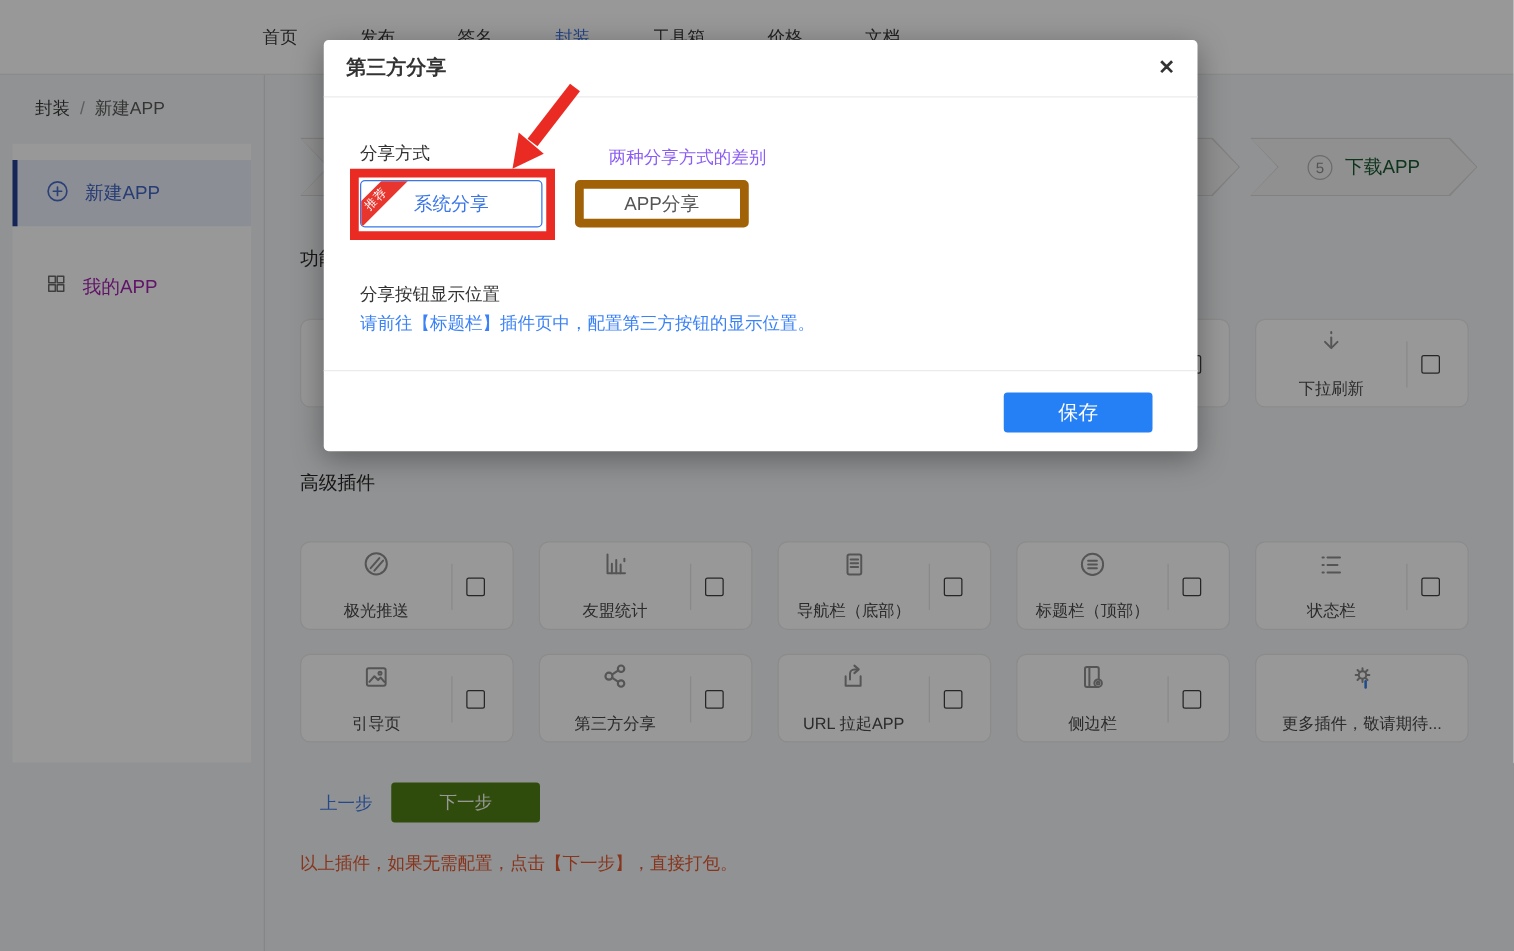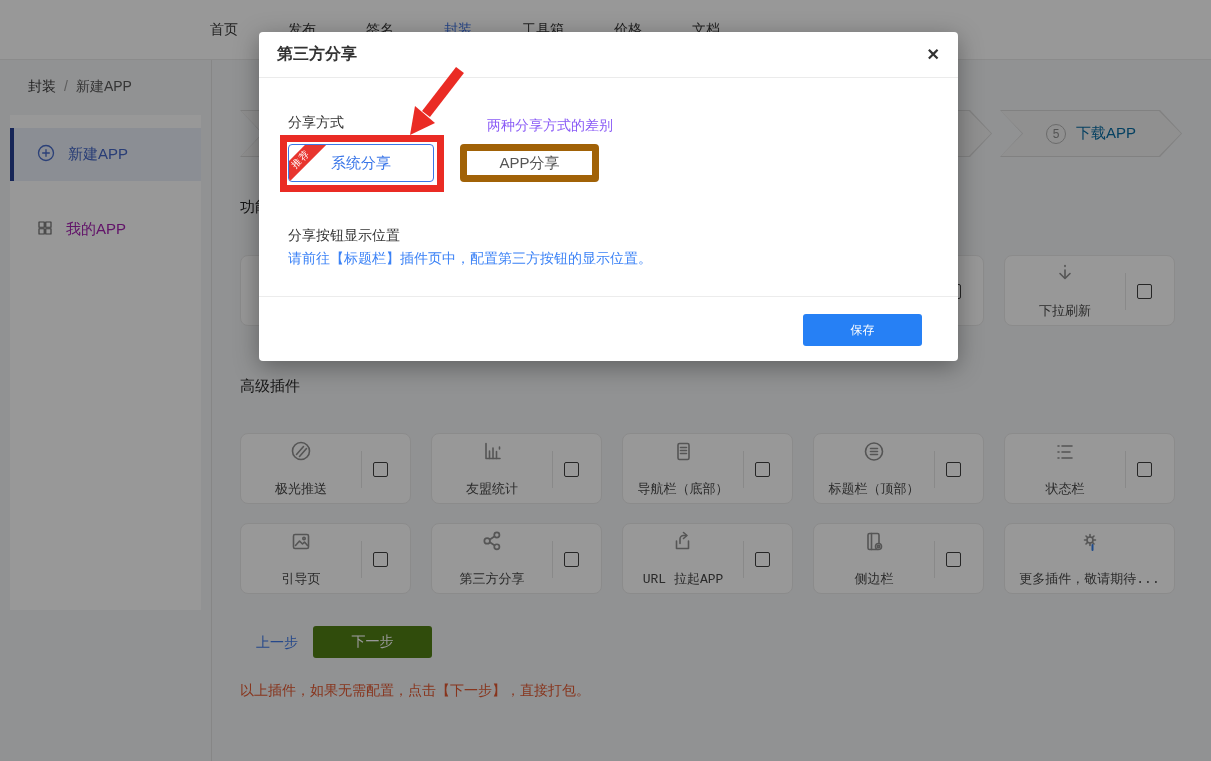--- a/index.html
+++ b/index.html
@@ -30,28 +30,28 @@
   
   .steps { position:absolute; left:240px; top:110px; width:942px; height:47px; z-index:1; }
   .step-seg { position:absolute; top:0; width:182px; height:47px; }
   .step-seg .shape-outer { position:absolute; inset:0; background:#d7d7d7;
       clip-path:polygon(0 0, calc(100% - 22px) 0, 100% 50%, calc(100% - 22px) 100%, 0 100%, 22px 50%); }
   .step-seg .shape-inner { position:absolute; inset:1px; background:#f1f1f1;
       clip-path:polygon(0 0, calc(100% - 22px) 0, 100% 50%, calc(100% - 22px) 100%, 0 100%, 22px 50%); }
   .step-seg .step-content { position:absolute; inset:0; display:flex; align-items:center; justify-content:center; gap:10px; }
   .step-num { width:20px; height:20px; border:1px solid #b2b2b2; border-radius:50%; color:#8a8a8a;
               font-size:12px; display:flex; align-items:center; justify-content:center; }
-  .step-label { font-size:15px; color:#0369a1; }
+  .step-label { font-size:15px; color:#14532d; }
 
   
   .sec-title { position:absolute; font-size:15px; font-weight:500; color:#222; z-index:1; }
   .plugin-row { position:absolute; left:240px; display:flex; gap:20px; z-index:1; }
   .plugin-card { position:relative; width:171px; height:71px; background:#fff; border:1px solid #e9e9e9; border-radius:8px; cursor:pointer; }
   .card-main { position:absolute; left:0; top:0; width:120px; height:100%; display:flex; flex-direction:column;
-               align-items:center; justify-content:center; gap:15px;font-family:Liberation Mono, monospace; }
+               align-items:center; justify-content:center; gap:15px; }
   .plugin-card.no-check .card-main { width:100%; }
   .card-icon { height:26px; display:flex; align-items:center; justify-content:center; color:#8c8c8c; }
   .card-label { font-size:13px; color:#444; white-space:nowrap; }
   .card-div { position:absolute; left:120px; top:17px; width:1px; height:37px; background:#e6e6e6; }
   .card-check { position:absolute; right:22px; top:28px; width:15px; height:15px; border:1.5px solid #3c3c3c; border-radius:2px; background:#fff; }
 
   .prev-link { position:absolute; left:256px; top:634px; font-size:14px; color:#3a76e8; z-index:1; cursor:pointer; }
   .next-btn { position:absolute; left:313px; top:626px; width:119px; height:32px; background:#4d7c0f; color:#fff;
               border:none; border-radius:3px; font-size:14px; z-index:1; cursor:pointer; font-family:inherit; }
   .bottom-note { position:absolute; left:240px; top:682px; font-size:14px; color:#e2552c; z-index:1; }
@@ -71,21 +71,21 @@
              justify-content:center; cursor:pointer; position:relative; overflow:hidden; }
   .opt-btn.selected { width:146px; border:1px solid #3a76e8; color:#3a76e8; }
   .opt-btn.normal { width:139px; border:7px solid #a16207; color:#555; }
   .ribbon { position:absolute; left:-17px; top:7px; width:58px; height:15px; background:#e8352e; color:#fff;
             font-size:9.5px; letter-spacing:1px; display:flex; align-items:center; justify-content:center;
             transform:rotate(-45deg); }
   .pos-label { position:absolute; left:29px; top:195px; font-size:14px; color:#333; }
   .pos-note { position:absolute; left:29px; top:218px; font-size:14px; color:#3b82f6; }
   .modal-footer-line { position:absolute; left:0; top:264px; right:0; height:1px; background:#ececec; }
   .save-btn { position:absolute; left:544px; top:282px; width:119px; height:32px; background:#2680f5; color:#fff;
-              border:none; border-radius:3px; font-size:12px; cursor:pointer; font-family:Liberation Sans, sans-serif; }
+              border:none; border-radius:3px; font-size:16px; cursor:pointer; font-family:Liberation Sans, sans-serif; }
 
   
   .anno-box { position:absolute; left:280px; top:135px; width:164px; height:57px; border:7px solid #ea2b24; z-index:30; }
   .anno-arrow { position:absolute; left:398px; top:62px; z-index:31; }
 </style>
 </head>
 <body>
 
 <nav class="topnav" id="topnav">
     <span class="nav-item">首页</span>

